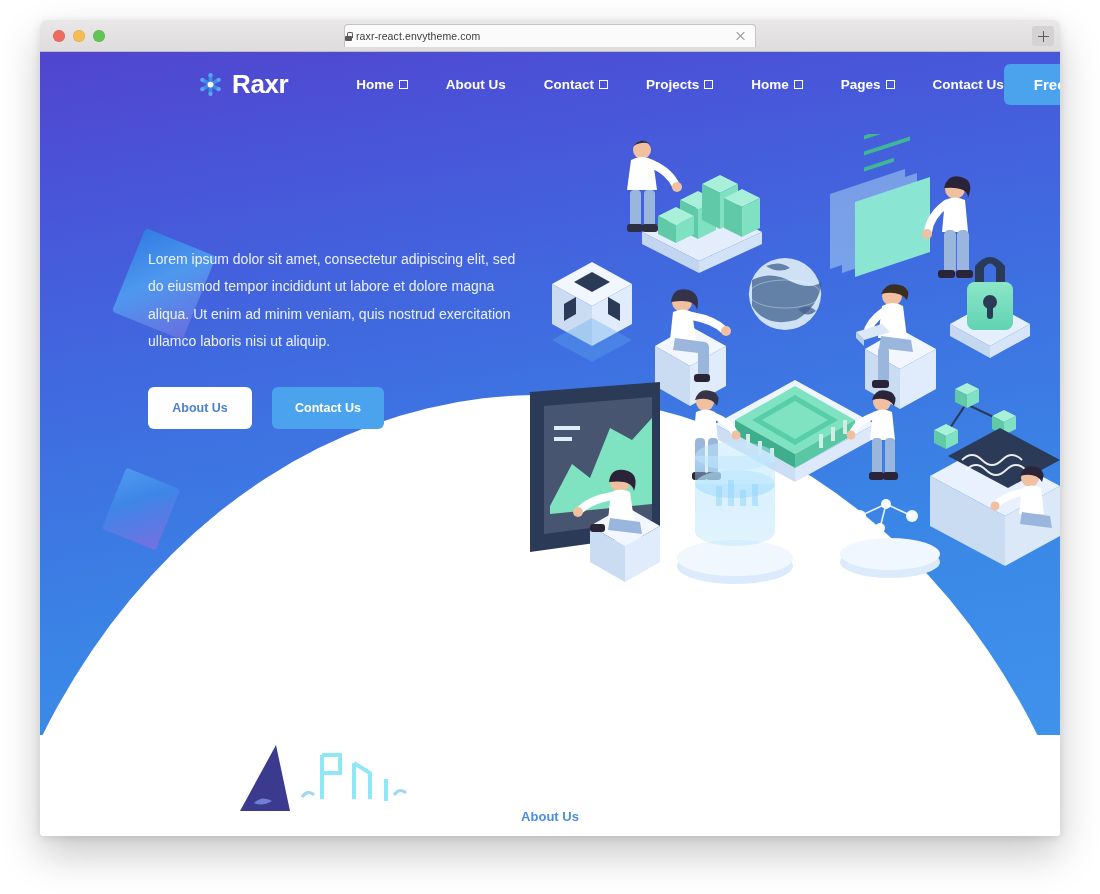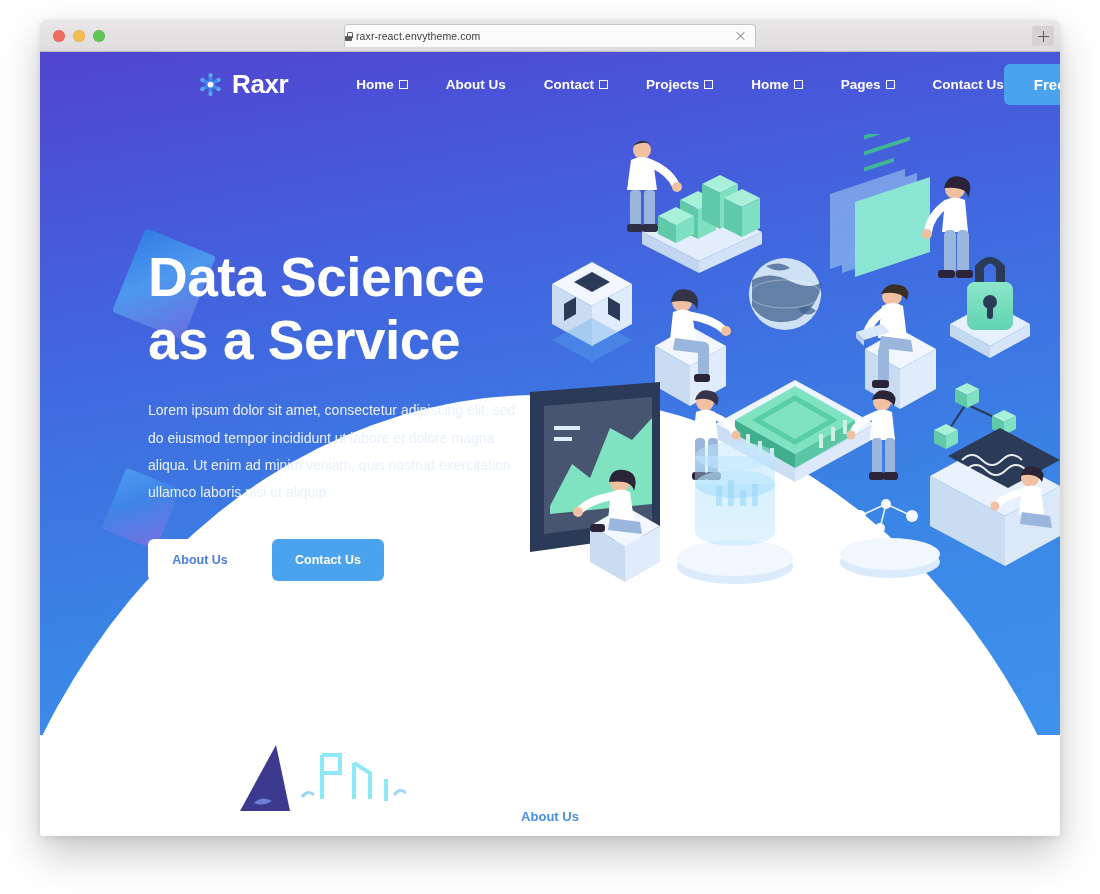--- a/index.html
+++ b/index.html
@@ -289,21 +289,20 @@
           <a class="nav-link">
             <span>Contact Us</span>
           </a>
         </div>
 
         <button class="free-quote">Free Quote</button>
       </nav>
 
       <div class="hero-inner">
         <div class="hero-copy">
-          <h1 class="hero-title">Data Science as a Service</h1>
           <p class="hero-desc">Lorem ipsum dolor sit amet, consectetur adipiscing elit, sed do eiusmod tempor incididunt ut labore et dolore magna aliqua. Ut enim ad minim veniam, quis nostrud exercitation ullamco laboris nisi ut aliquip.</p>
           <div class="hero-buttons">
             <button class="btn btn-light">About Us</button>
             <button class="btn btn-blue">Contact Us</button>
           </div>
         </div>
       </div>
 
       <div class="hero-art">
         <svg viewBox="0 0 530 455">

